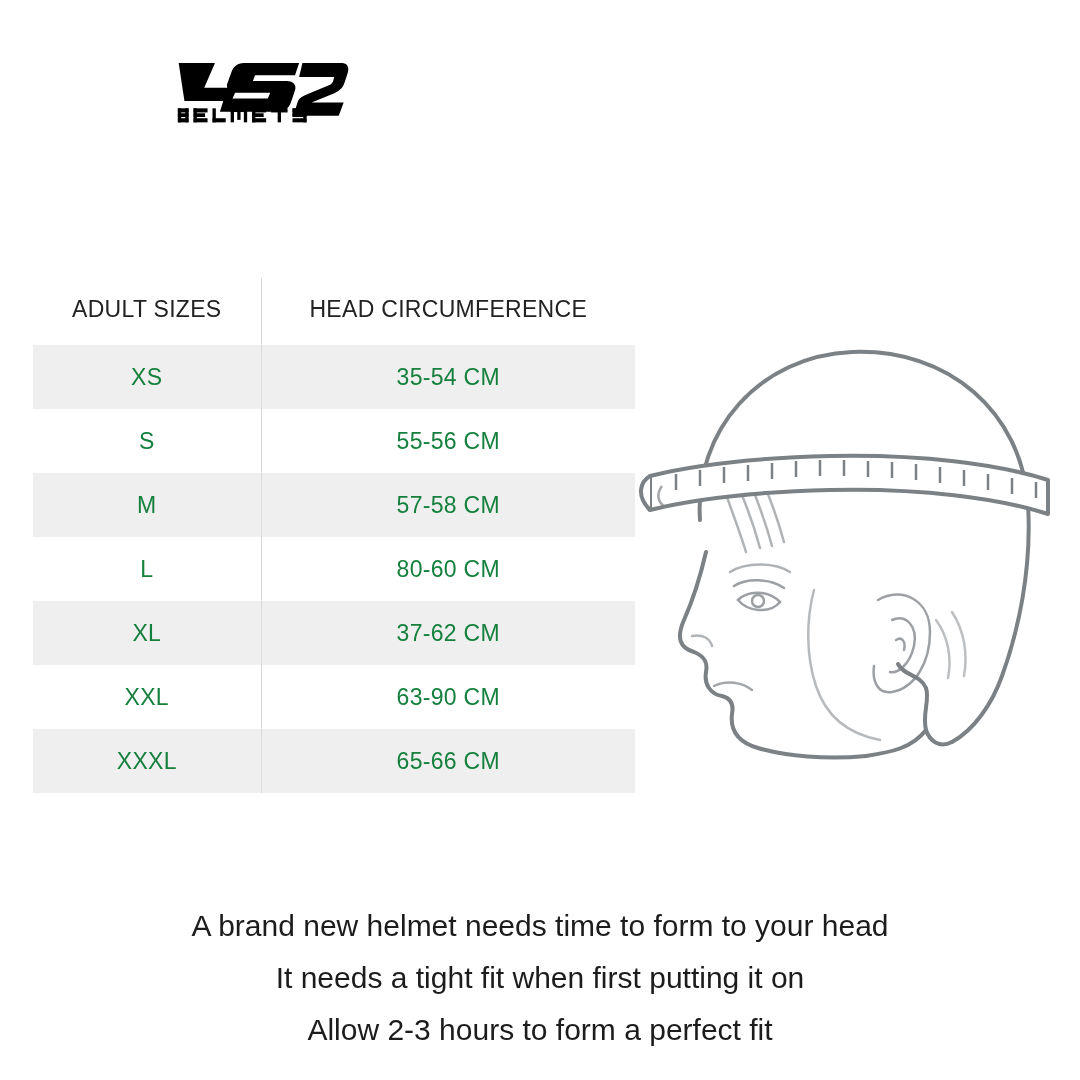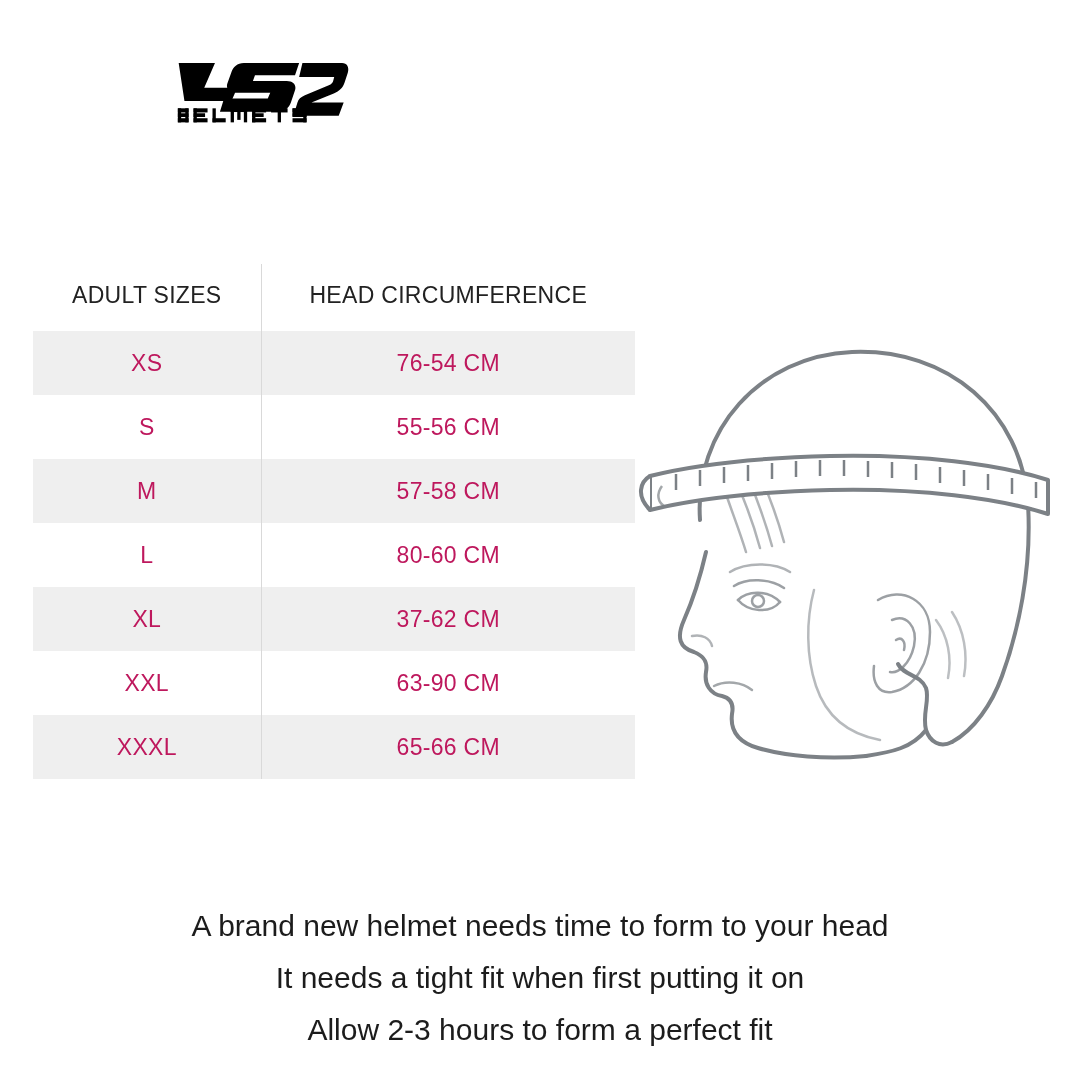--- a/index.html
+++ b/index.html
@@ -29,21 +29,21 @@
     left: 0;
     top: 0;
     width: 420px;
     height: 66px;
   }
 
   
   .size-table {
     position: absolute;
     left: 33px;
-    top: 264px;
+    top: 278px;
     width: 602px;
     border-collapse: collapse;
     table-layout: fixed;
   }
   .size-table col.c1 { width: 228px; }
   .size-table col.c2 { width: 374px; }
 
   .size-table th {
     font-size: 23px;
     font-weight: 400;
@@ -52,21 +52,21 @@
     text-align: center;
     background: #ffffff;
     letter-spacing: 0.3px;
   }
   .size-table th.head-sizes {
     border-right: 1px solid #d9d9d9;
   }
   .size-table td {
     font-size: 23px;
     font-weight: 400;
-    color: #be185d;
+    color: #15803d;
     text-align: center;
     height: 62px;
     letter-spacing: 0.3px;
   }
   .size-table td.cell-size {
     border-right: 1px solid #d9d9d9;
   }
   .size-table tbody tr.odd td {
     background: #efefef;
   }
@@ -150,21 +150,21 @@
     </colgroup>
   <thead>
     <tr>
       <th class="head-sizes">ADULT SIZES</th>
       <th>HEAD CIRCUMFERENCE</th>
     </tr>
   </thead>
   <tbody>
     <tr class="odd">
       <td class="cell-size">XS</td>
-      <td>76-54 CM</td>
+      <td>35-54 CM</td>
     </tr>
     <tr class="even">
       <td class="cell-size">S</td>
       <td>55-56 CM</td>
     </tr>
     <tr class="odd">
       <td class="cell-size">M</td>
       <td>57-58 CM</td>
     </tr>
     <tr class="even">

